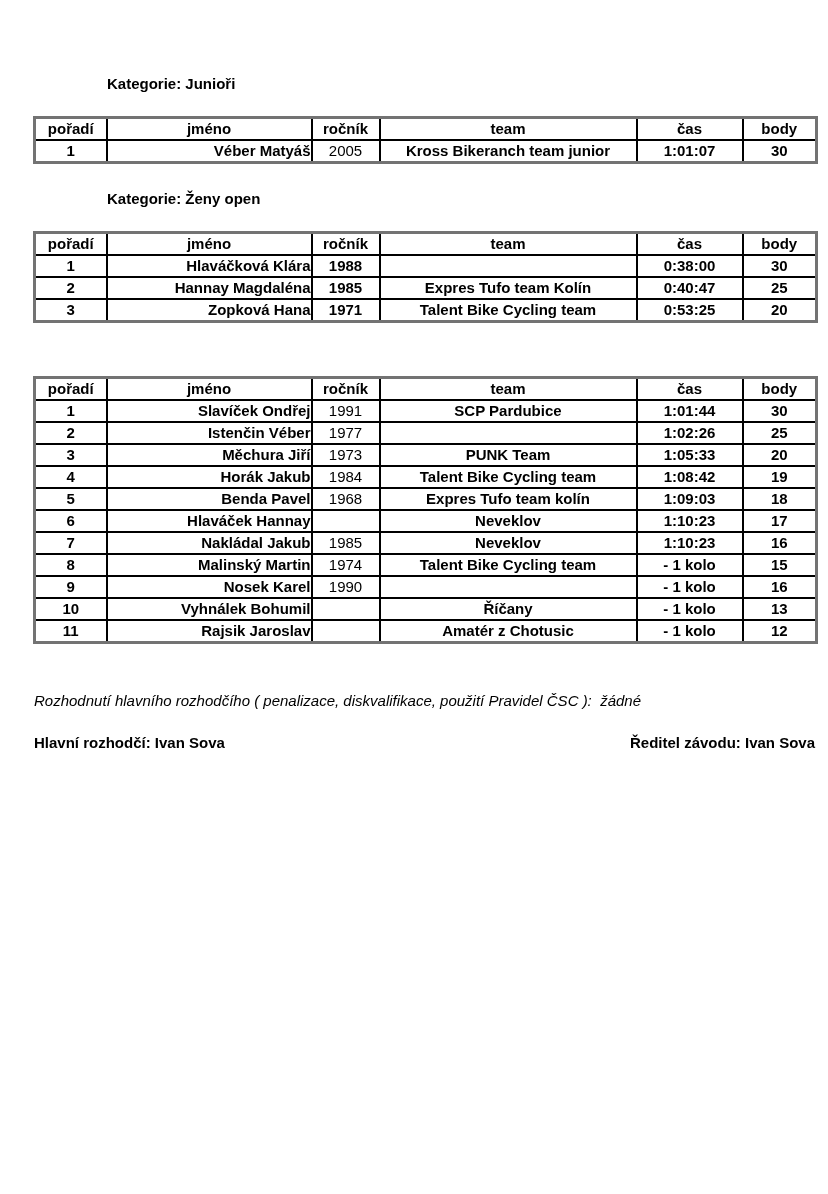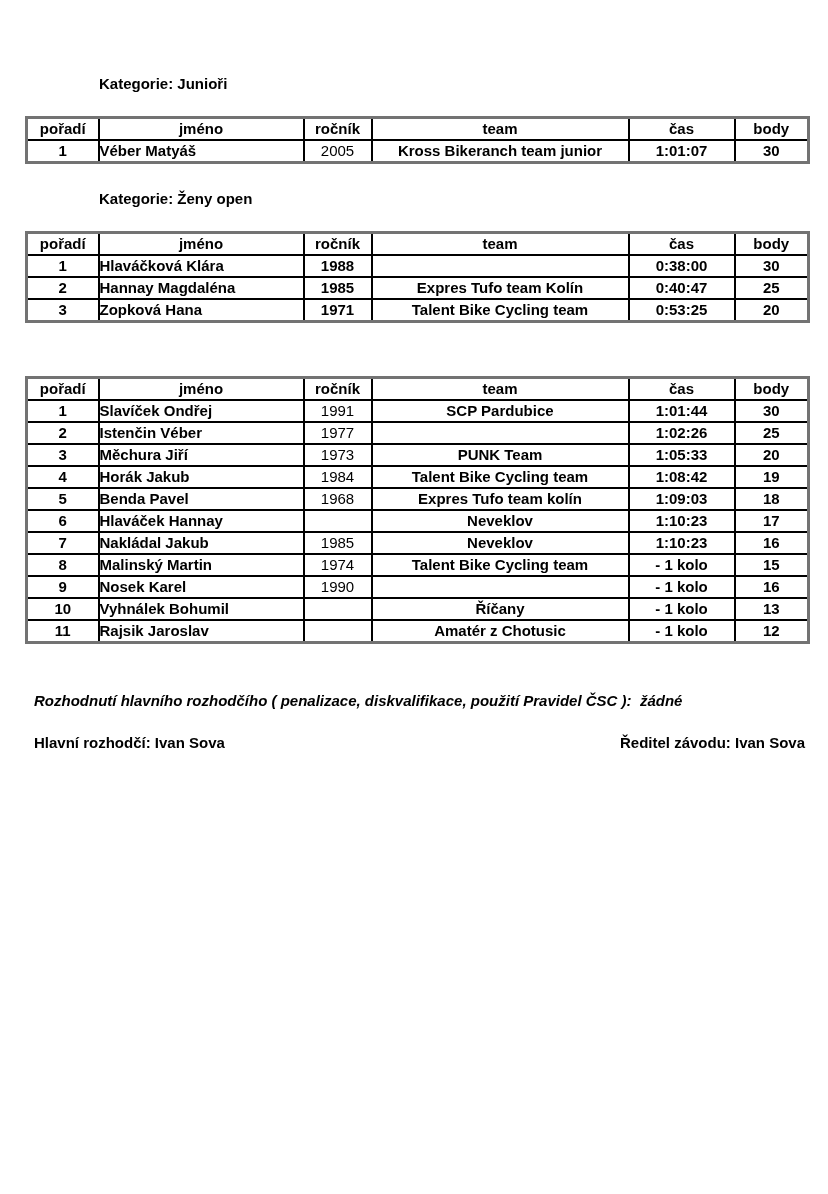--- a/index.html
+++ b/index.html
@@ -9,21 +9,21 @@
   }
   body {
     width: 828px;
     height: 1194px;
     position: relative;
     font-family: "Liberation Sans", sans-serif;
     color: #000000;
     overflow: hidden;
   }
   #sections { position: absolute; inset: 0; }
-  .section { position: absolute; left: 0; width: 761px; }
+  .section { position: absolute; left: 8px; width: 761px; }
   .section0 { top: 76px; }
   .section1 { top: 191px; }
   .section2 { top: 352px; }
 
   .doc-title {
     margin-left: 99px;
     font-size: 15px;
     font-weight: 700;
     line-height: 16px;
   }
@@ -41,42 +41,43 @@
     height: 20px;
     line-height: 20px;
     padding: 0;
     font-size: 15px;
     font-weight: 700;
     text-align: center;
     white-space: nowrap;
     overflow: hidden;
   }
   .results-table td.c1 {
-    text-align: left;
+    text-align: right;
+    padding-left: 5px;
   }
   .results-table td.regular {
     font-weight: 400;
     margin-top: 20px;
   }
 
   .note {
     position: absolute;
     top: 692px;
     left: 34px;
     right: 20px;
     font-size: 15px;
-    font-weight: 700;
+    font-weight: 400;
     font-style: italic;
     white-space: pre-wrap;
   }
   .sign-row {
     position: absolute;
     top: 734px;
     left: 34px;
-    right: 23px;
+    right: 13px;
     display: flex;
     justify-content: space-between;
     font-size: 15px;
     font-weight: 700;
   }
 </style>
 </head>
 <body>
 
 <div id="page">

